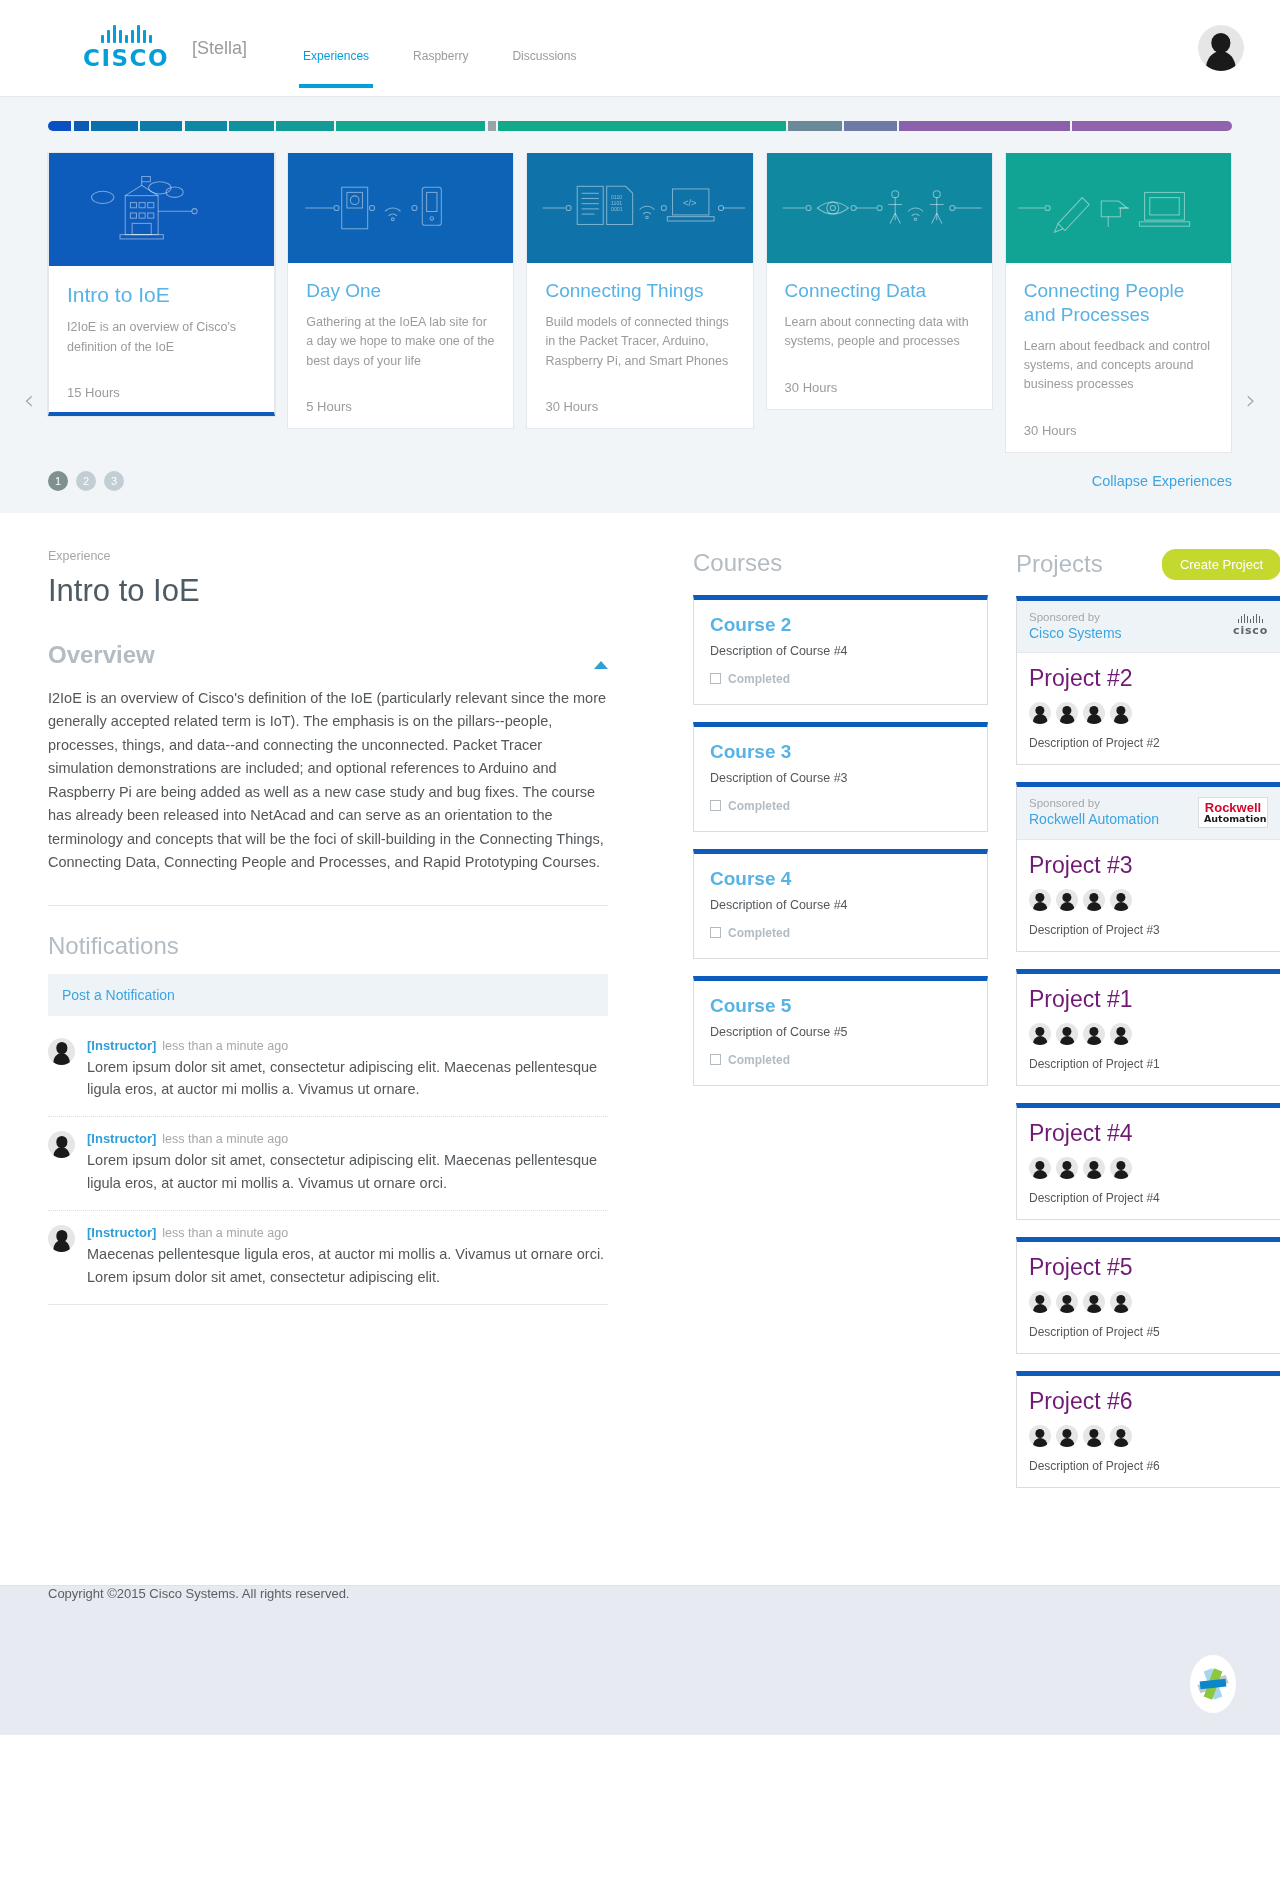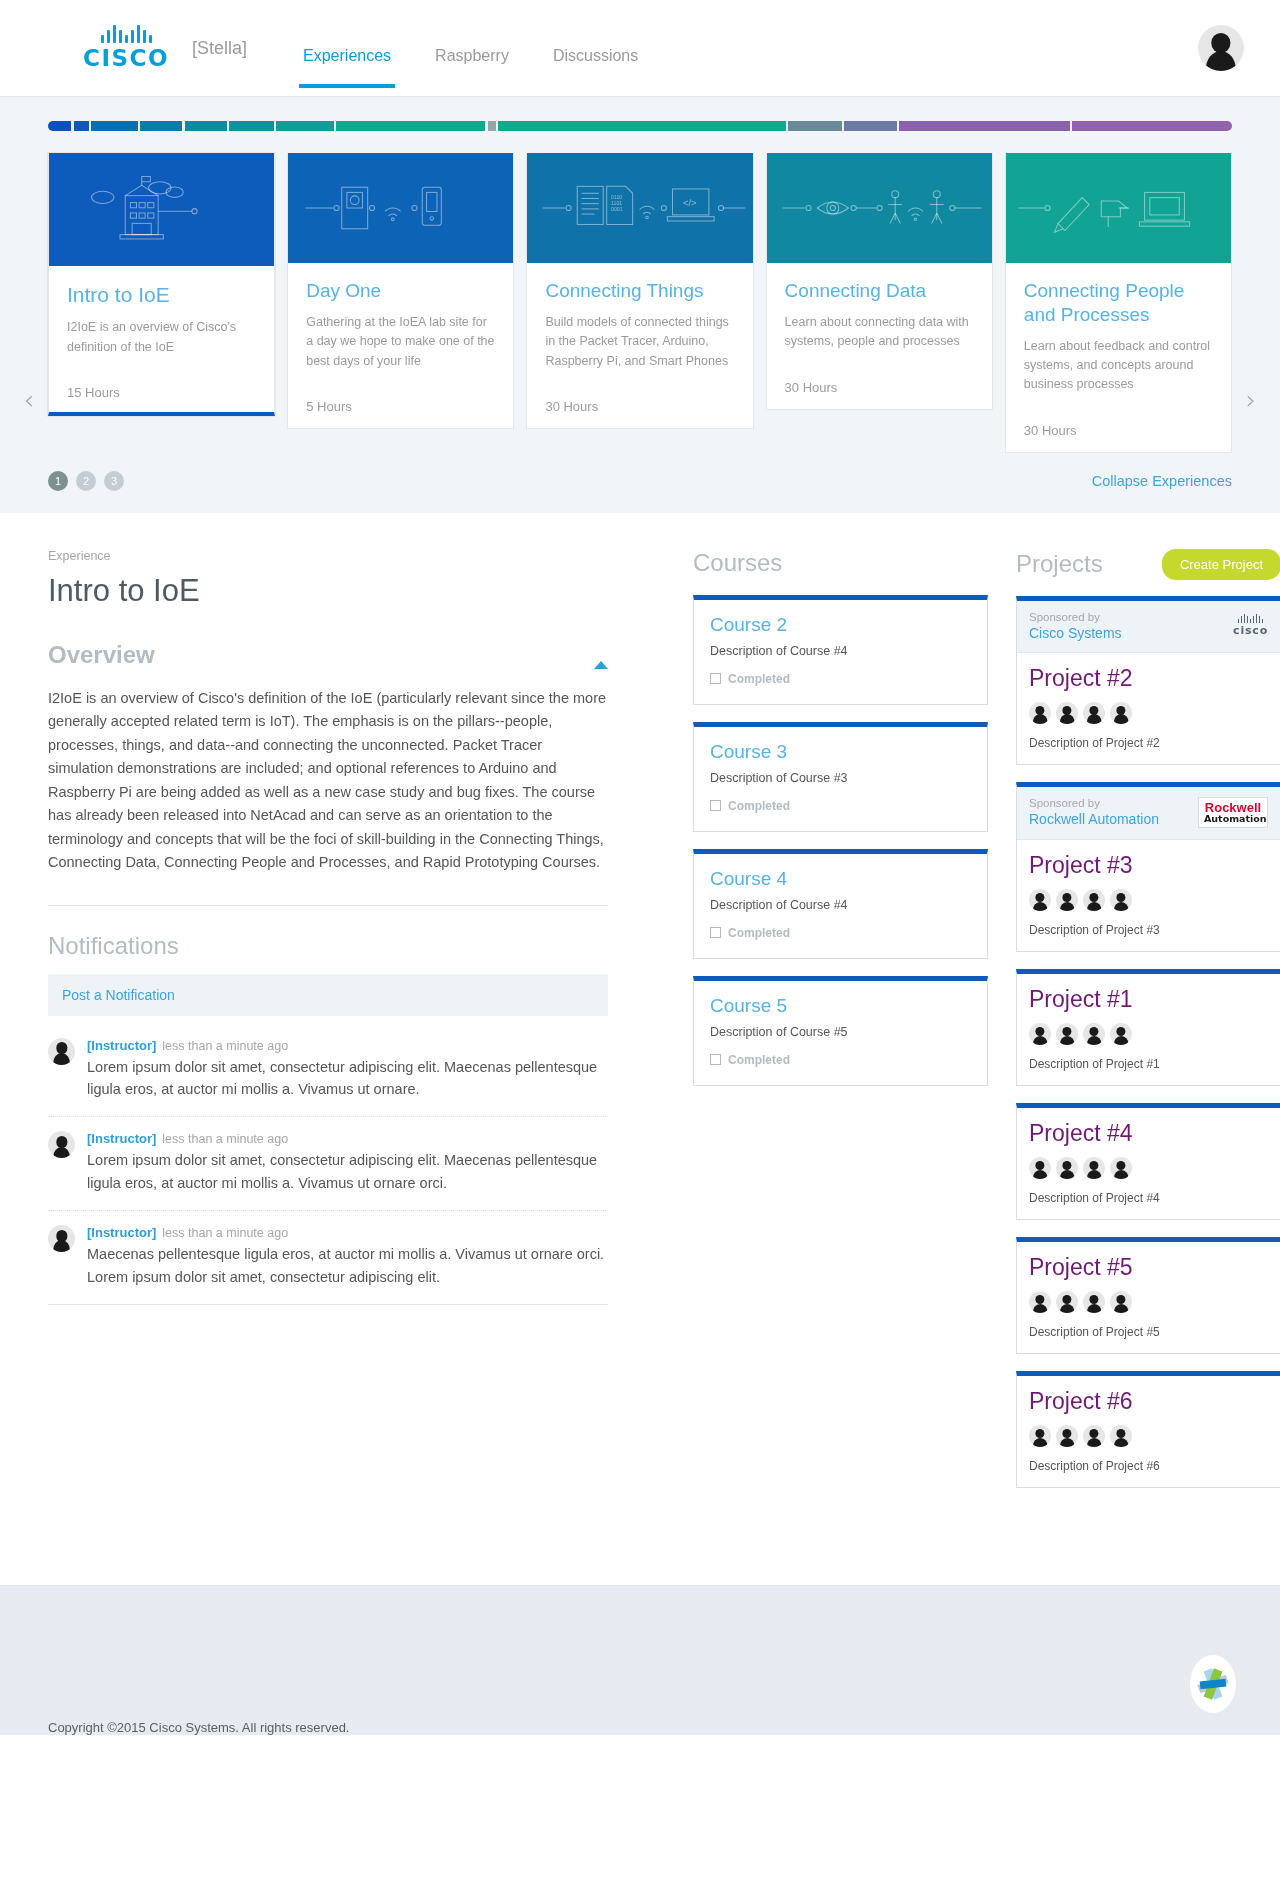--- a/index.html
+++ b/index.html
@@ -36,21 +36,21 @@
   .cisco-word {
     font-family: "DejaVu Sans", sans-serif;
     font-size: 23px; font-weight: bold; color: #049fd9;
     letter-spacing: 1.5px; margin-top: 2px;
   }
   .brand-tag {
     font-size: 18px; color: #9b9b9b; margin-left: 24px; font-weight: 300;
   }
   .nav { display: flex; align-items: center; height: 96px; margin-left: 34px; }
   .nav a {
-    font-size: 16px; color: #9b9b9b; text-decoration: none;
+    font-size: 12px; color: #9b9b9b; text-decoration: none;
     padding: 0 22px; height: 80px; line-height: 96px; position: relative;
     display: inline-block;
   }
   .nav a.active { color: #049fd9; }
   .nav a.active::after {
     content:""; position:absolute; left: 18px; right: 18px; bottom: 0;
     height: 4px; background: #049fd9;
   }
   .avatar-btn { margin-left: auto; }
   .avatar {
@@ -170,21 +170,21 @@
   .notif .who { color: #2f9fd8; font-weight: bold; font-size: 13px; }
   .notif .when { color: #a7a7a7; margin-left: 6px; font-size: 12.5px; }
   .notif .text { font-size: 14.5px; line-height: 1.55; color: #53575a; }
 
   
   .mid-head { font-size: 24px; font-weight: 300; color: #b3bcc3; margin-bottom: 18px; }
   .course-card {
     border: 1px solid #d9dde1; border-top: 5px solid #0d5bba;
     padding: 14px 16px 18px 16px; margin-bottom: 17px; background: #fff;
   }
-  .course-card h4 { font-size: 19px; font-weight: 400; color: #57b2e5; margin-bottom: 8px; }
+  .course-card h4 { font-size: 19px; font-weight: 700; color: #57b2e5; margin-bottom: 8px; }
   .course-card .desc { font-size: 12.5px; color: #53575a; margin-bottom: 14px; }
   .completed { display: flex; align-items: center; gap: 7px; font-size: 12px;
     color: #b3bcc3; font-weight: bold; cursor: pointer; }
   .checkbox { width: 11px; height: 11px; border: 1px solid #b3bcc3; background: #fff; display:block; }
 
   
   .proj-head-row { display: flex; align-items: center; margin-bottom: 16px; }
   .create-btn {
     margin-left: auto; background: #c5d82e; color: #fff; border: none;
     border-radius: 14px; padding: 8px 18px; font-size: 13px; cursor: pointer;
@@ -223,21 +223,21 @@
   .rockwell .r2 { color:#1a1a1a; font-size:9.5px; font-weight:bold; font-family:"DejaVu Sans",sans-serif;}
   .proj-body { padding: 12px 12px 14px 12px; }
   .proj-body h4 { font-size: 23px; font-weight: 300; color: #701a75; margin-bottom: 10px; }
   .members { display: flex; gap: 5px; margin-bottom: 12px; }
   .proj-desc { font-size: 12px; color: #53575a; }
 
   
   .footer {
     background: #e7ebf1; border-top: 1px solid #dde2e9;
     height: 150px; position: relative; padding: 0 48px;
-    display: flex; align-items: flex-end;
+    display: flex; align-items: flex-start;
   }
   .copyright { font-size: 13px; color: #5a5f63; }
   .footer-logo {
     position: absolute; right: 44px; bottom: 22px;
     width: 46px; height: 58px; border-radius: 50%/50%; background: #fff;
     display:flex; align-items:center; justify-content:center;
   }
   .pinwheel { position: relative; width: 32px; height: 38px; }
   .pinwheel span { position:absolute; left:50%; top:50%; display:block; }
   .p1 { width:9px; height:30px; background:#a9d6ef; transform:translate(-50%,-50%) rotate(-20deg); }

